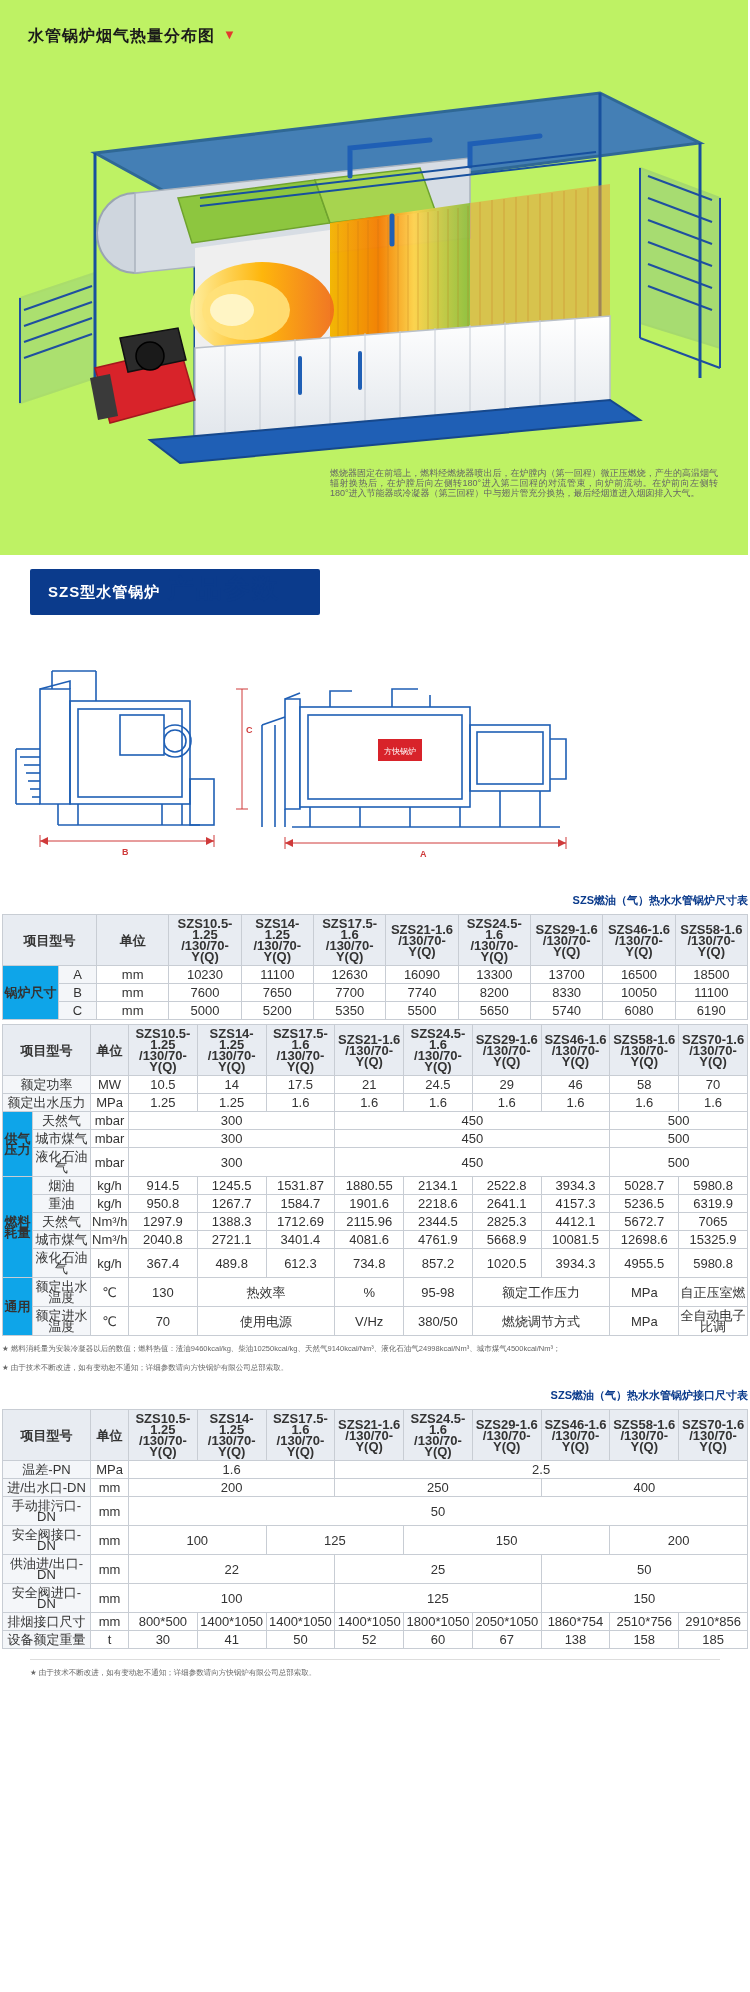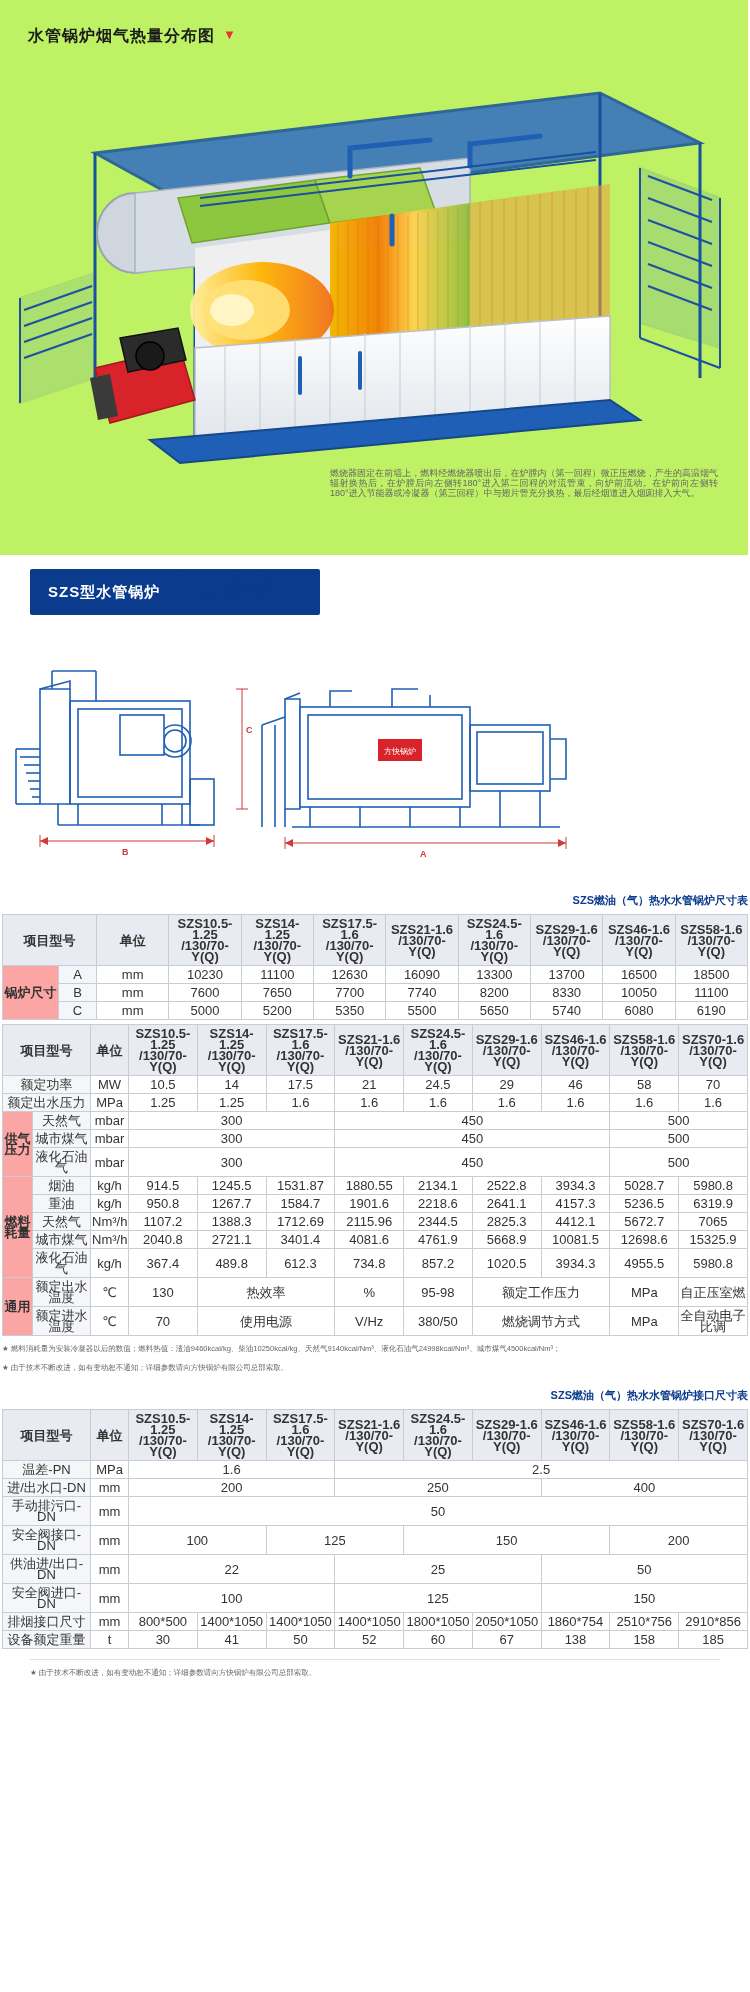--- a/index.html
+++ b/index.html
@@ -72,21 +72,21 @@
   }
   table.t td, table.t th{
     border:1px solid #c8cdd4;
     text-align:center;
     vertical-align:middle;
     padding:3px 1px;
     line-height:11px;
     font-weight:normal;
   }
   table.t thead td{ background:#e8ecf2;font-weight:bold; }
-  table.t td.hd{ background:#fca5a5;font-weight:bold; }
+  table.t td.hd{ background:#0ea5e9;font-weight:bold; }
   table.t td.lbl{ background:#f4f6f9; }
   .note{
     font-size:7.5px;color:#666;line-height:13px;margin-top:6px;
   }
   .footnote{
     width:690px;margin:10px auto 0 auto;font-size:7.5px;color:#666;
     border-top:1px solid #ddd;padding-top:8px;
   }
 </style>
 </head>
@@ -530,21 +530,21 @@
         <td>1901.6</td>
         <td>2218.6</td>
         <td>2641.1</td>
         <td>4157.3</td>
         <td>5236.5</td>
         <td>6319.9</td>
       </tr>
       <tr>
         <td class="lbl">天然气</td>
         <td>Nm³/h</td>
-        <td>1107.2</td>
+        <td>1297.9</td>
         <td>1388.3</td>
         <td>1712.69</td>
         <td>2115.96</td>
         <td>2344.5</td>
         <td>2825.3</td>
         <td>4412.1</td>
         <td>5672.7</td>
         <td>7065</td>
       </tr>
       <tr>

